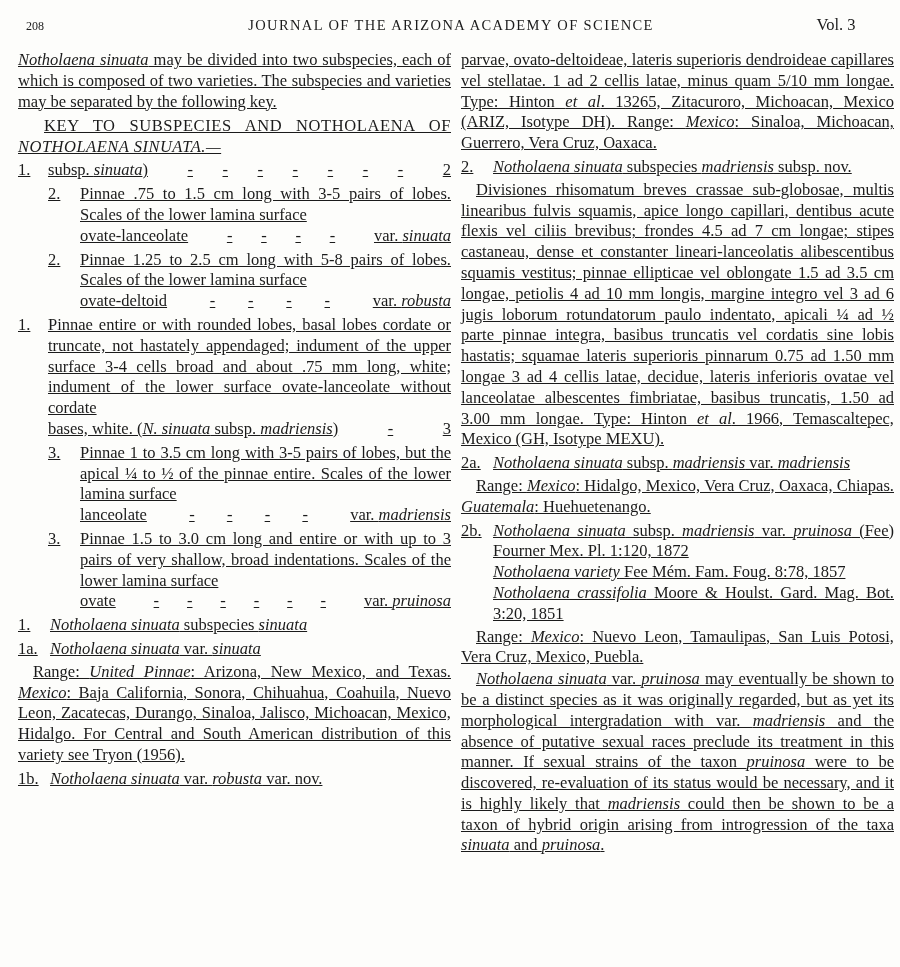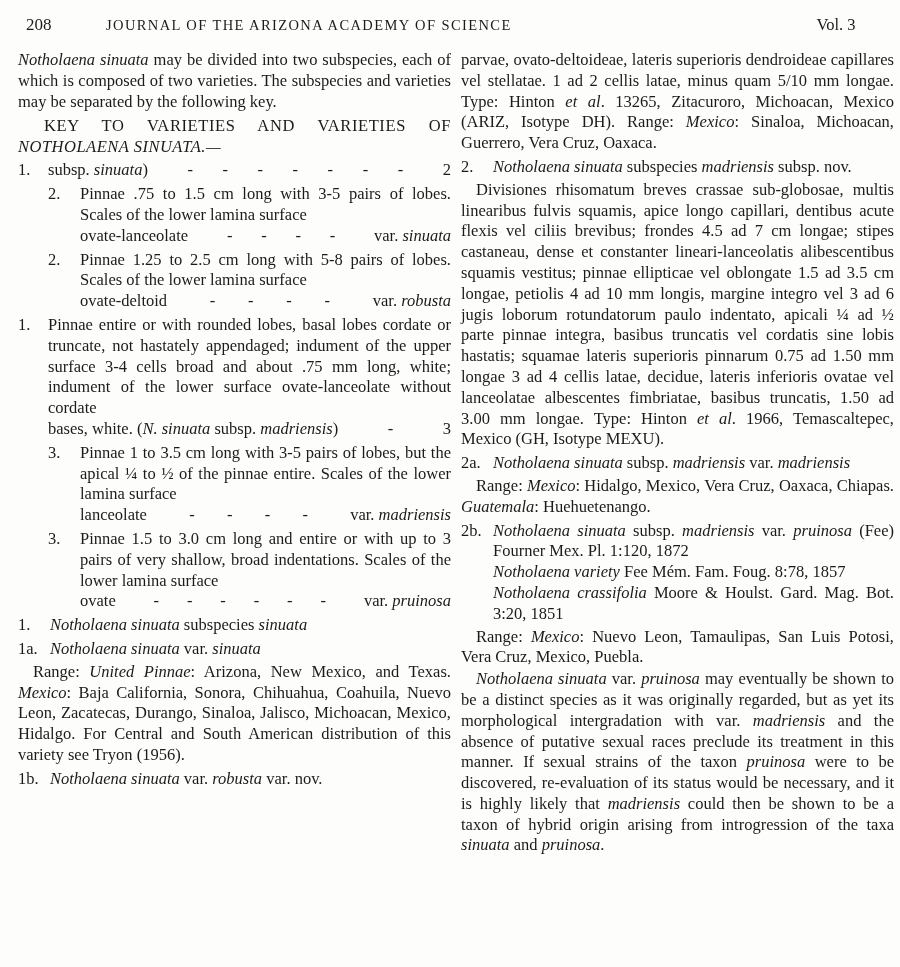--- a/index.html
+++ b/index.html
@@ -10,26 +10,26 @@
     font-family:"Liberation Serif", serif;
     overflow:hidden;
   }
   .page { width:900px; height:967px; padding:0; }
 
   
   .header {
     display:flex; justify-content:space-between; align-items:baseline;
     padding:15px 24px 0 26px;
   }
-  .pagenum { font-size:17px; width:80px; }
-  .jtitle  { font-size:14.5px; letter-spacing:1.4px; flex:1; }
+  .pagenum { font-size:12px; width:80px; }
+  .jtitle  { font-size:14.5px; letter-spacing:1.4px; text-align:center; flex:1; }
   .vol     { font-size:16.5px; width:80px; text-align:center; }
 
   
-  .columns { display:flex; gap:10px; padding:14px 22px 0 18px; }
+  .columns { display:flex; gap:10px; padding:14px 22px 0 18px;text-decoration:underline; }
   .col { width:433px; flex:none; }
 
   p.para { font-size:16.5px; line-height:20.8px; text-align:justify; margin:1px 0; }
   p.fl-indent { text-indent:15px; }
   i { font-style:italic; }
 
   
   .key-heading { margin:3px 0 2px 0; }
   .kh1 { font-size:16.5px; line-height:21px; text-align:justify; text-align-last:justify; text-indent:26px; letter-spacing:.6px; }
   .kh2 { font-size:16.5px; line-height:21px; letter-spacing:.5px; }
@@ -58,21 +58,21 @@
 <div class="page">
   <div class="header">
     <span class="pagenum">208</span>
     <span class="jtitle">JOURNAL OF THE ARIZONA ACADEMY OF SCIENCE</span>
     <span class="vol">Vol. 3</span>
   </div>
   <div class="columns">
     <div class="col">
         <p class="para"><i>Notholaena sinuata</i> may be divided into two subspecies, each of which is composed of two varieties. The subspecies and varieties may be separated by the following key.</p>
         <div class="key-heading">
-          <p class="kh1">KEY TO VARIETIES AND VARIETIES OF</p>
+          <p class="kh1">KEY TO SUBSPECIES AND NOTHOLAENA OF</p>
           <p class="kh2"><i>NOTHOLAENA SINUATA.—</i></p>
         </div>
         <div class="key-item lvl1">
           <span class="knum">1.</span>
           <div class="kbody">
             <div class="leader">
               <span class="l-left">subsp. <i>sinuata</i>)</span>
               <span class="l-dash">
                 <span class="dash">-</span>
                 <span class="dash">-</span>

